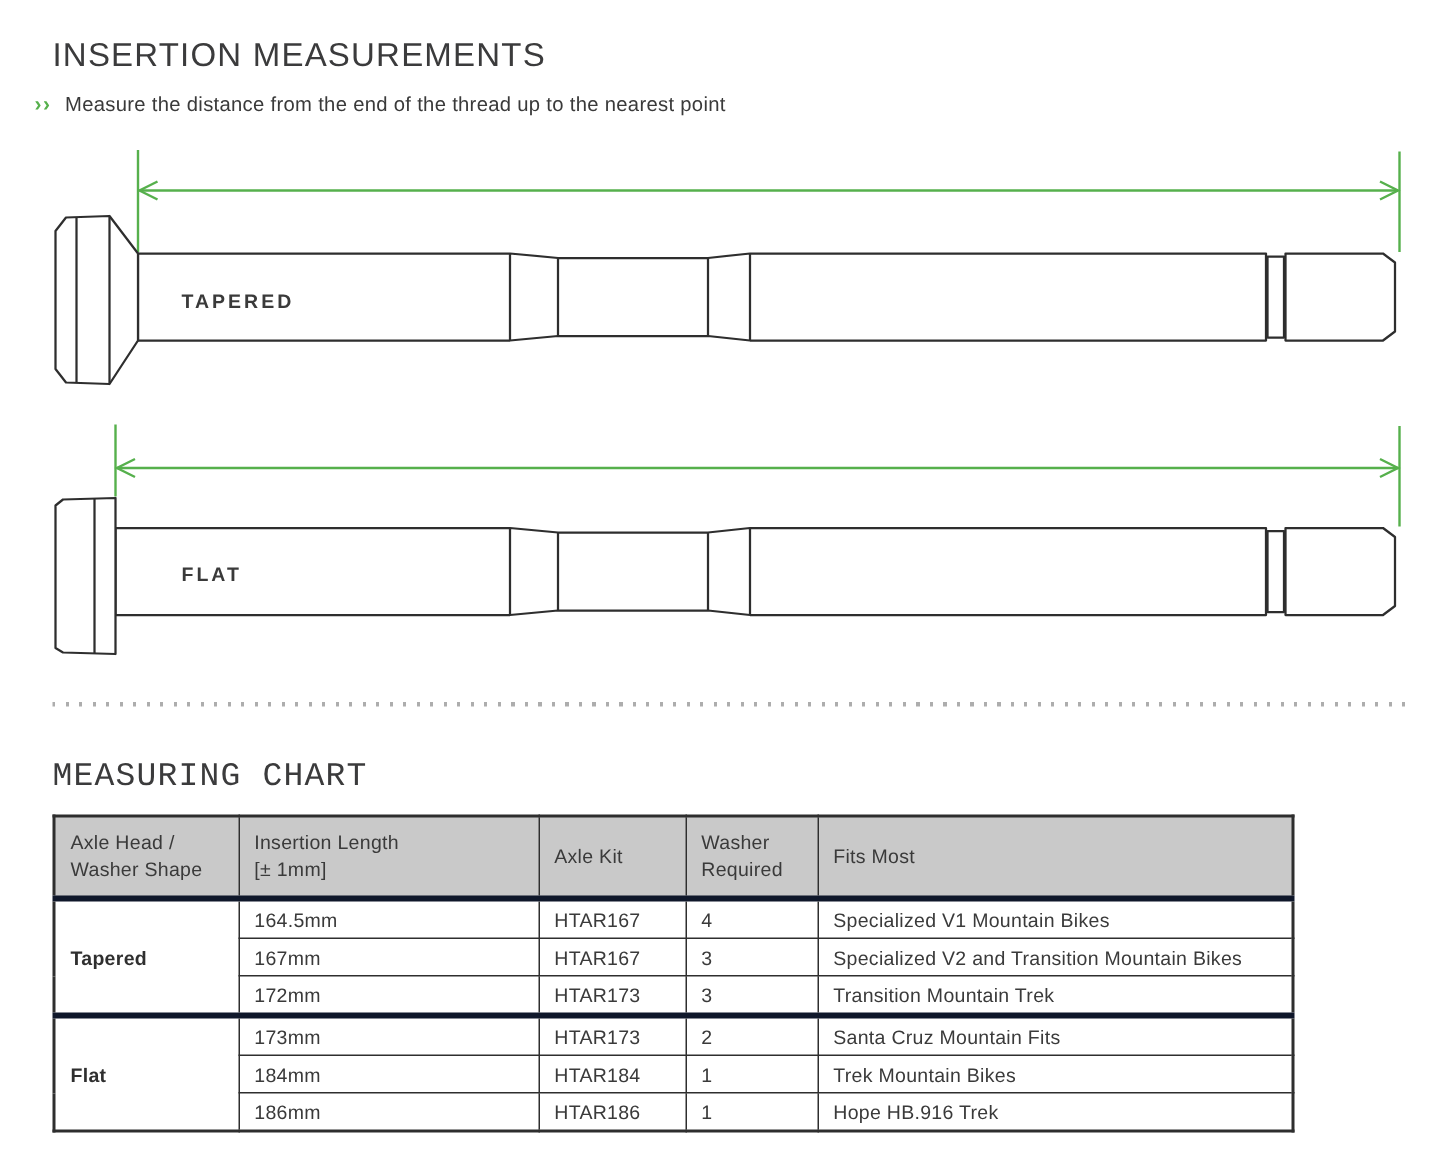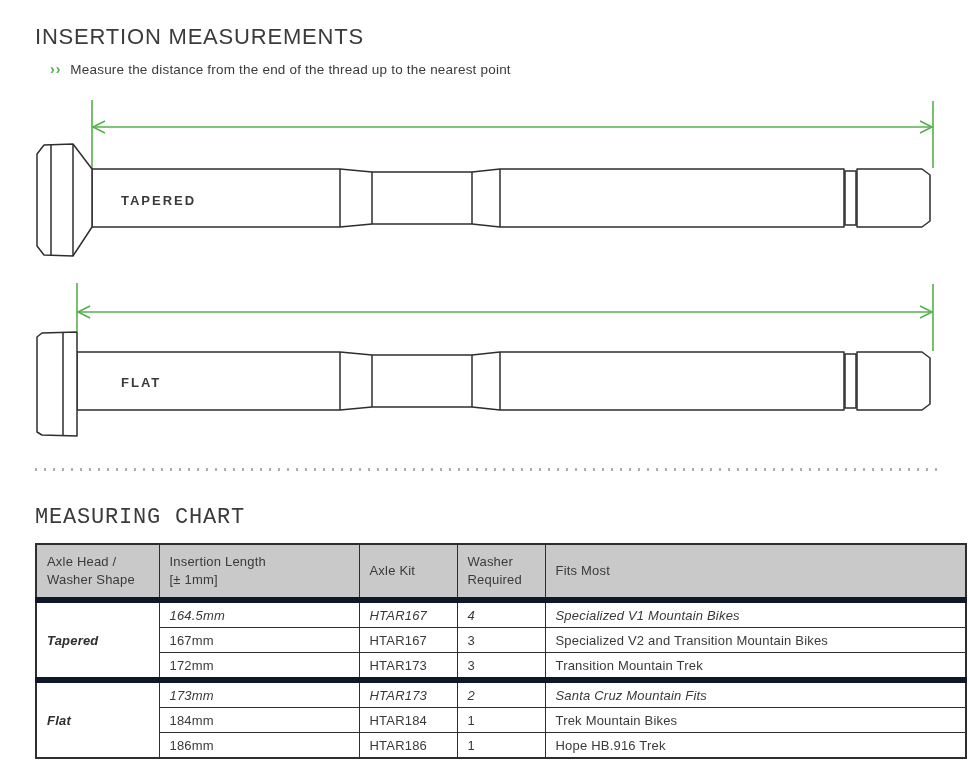--- a/index.html
+++ b/index.html
@@ -7,51 +7,51 @@
     width:970px;height:776px;position:relative;background:#ffffff;
     font-family:"Liberation Sans",sans-serif;color:#3a3a3a;overflow:hidden;
   }
   .sec-title{
     position:absolute;left:35px;font-size:22px;letter-spacing:.8px;
     color:#3b3b3c;font-weight:500;white-space:nowrap;text-align:center;
   }
   #title1{top:24px;}
   #title2{top:505px;font-family:Liberation Mono, monospace;}
   .instruction{
-    position:absolute;left:50px;top:61px;font-size:13.5px;color:#3a3a3a;
+    position:absolute;left:23px;top:61px;font-size:13.5px;color:#3a3a3a;
     letter-spacing:.2px;white-space:nowrap;
   }
   .instruction .marker{
     color:#56b04c;font-weight:bold;font-size:14px;letter-spacing:1px;margin-right:9px;
   }
   #diagrams{position:absolute;left:0;top:88px;}
   .axle-label{
     font-family:"Liberation Sans",sans-serif;font-size:13px;font-weight:bold;
     letter-spacing:2px;fill:#3a3a3a;
   }
   #dotted-sep{
     position:absolute;left:35px;top:468px;width:905px;height:3px;
     background-image:repeating-linear-gradient(to right,#adadad 0 2px,transparent 2px 9px);
   }
   #chart-table{
-    position:absolute;left:35px;top:543px;width:932px;
+    position:absolute;left:35px;top:543px;width:828px;
     border-collapse:collapse;table-layout:fixed;
     font-size:13px;color:#3a3a3a;
   }
   #chart-table th,#chart-table td{
     border:1px solid #2e2e2e;padding:3px 10px;text-align:left;vertical-align:middle;
   }
   #chart-table{border:2px solid #2e2e2e;}
   #chart-table thead th{
     background:#c9c9c9;height:46px;font-weight:normal;white-space:pre-line;
     border-bottom:2px solid #2e2e2e;line-height:1.35;letter-spacing:.2px;
   }
   #chart-table tbody td{height:18px;letter-spacing:.2px;}
   #chart-table td.shape{font-weight:bold;color:#2f2f2f;}
-  #chart-table tr.group-start td{border-top:6px solid #0f172a;font-style:italic;}
+  #chart-table tr.group-start td{border-top:4px solid #0f172a;}
 </style>
 </head>
 <body>
 
 <div id="title1" class="sec-title">INSERTION MEASUREMENTS</div>
 
 <div class="instruction">
   <span class="marker">››</span><span>Measure the distance from the end of the thread up to the nearest point</span>
 </div>
 

